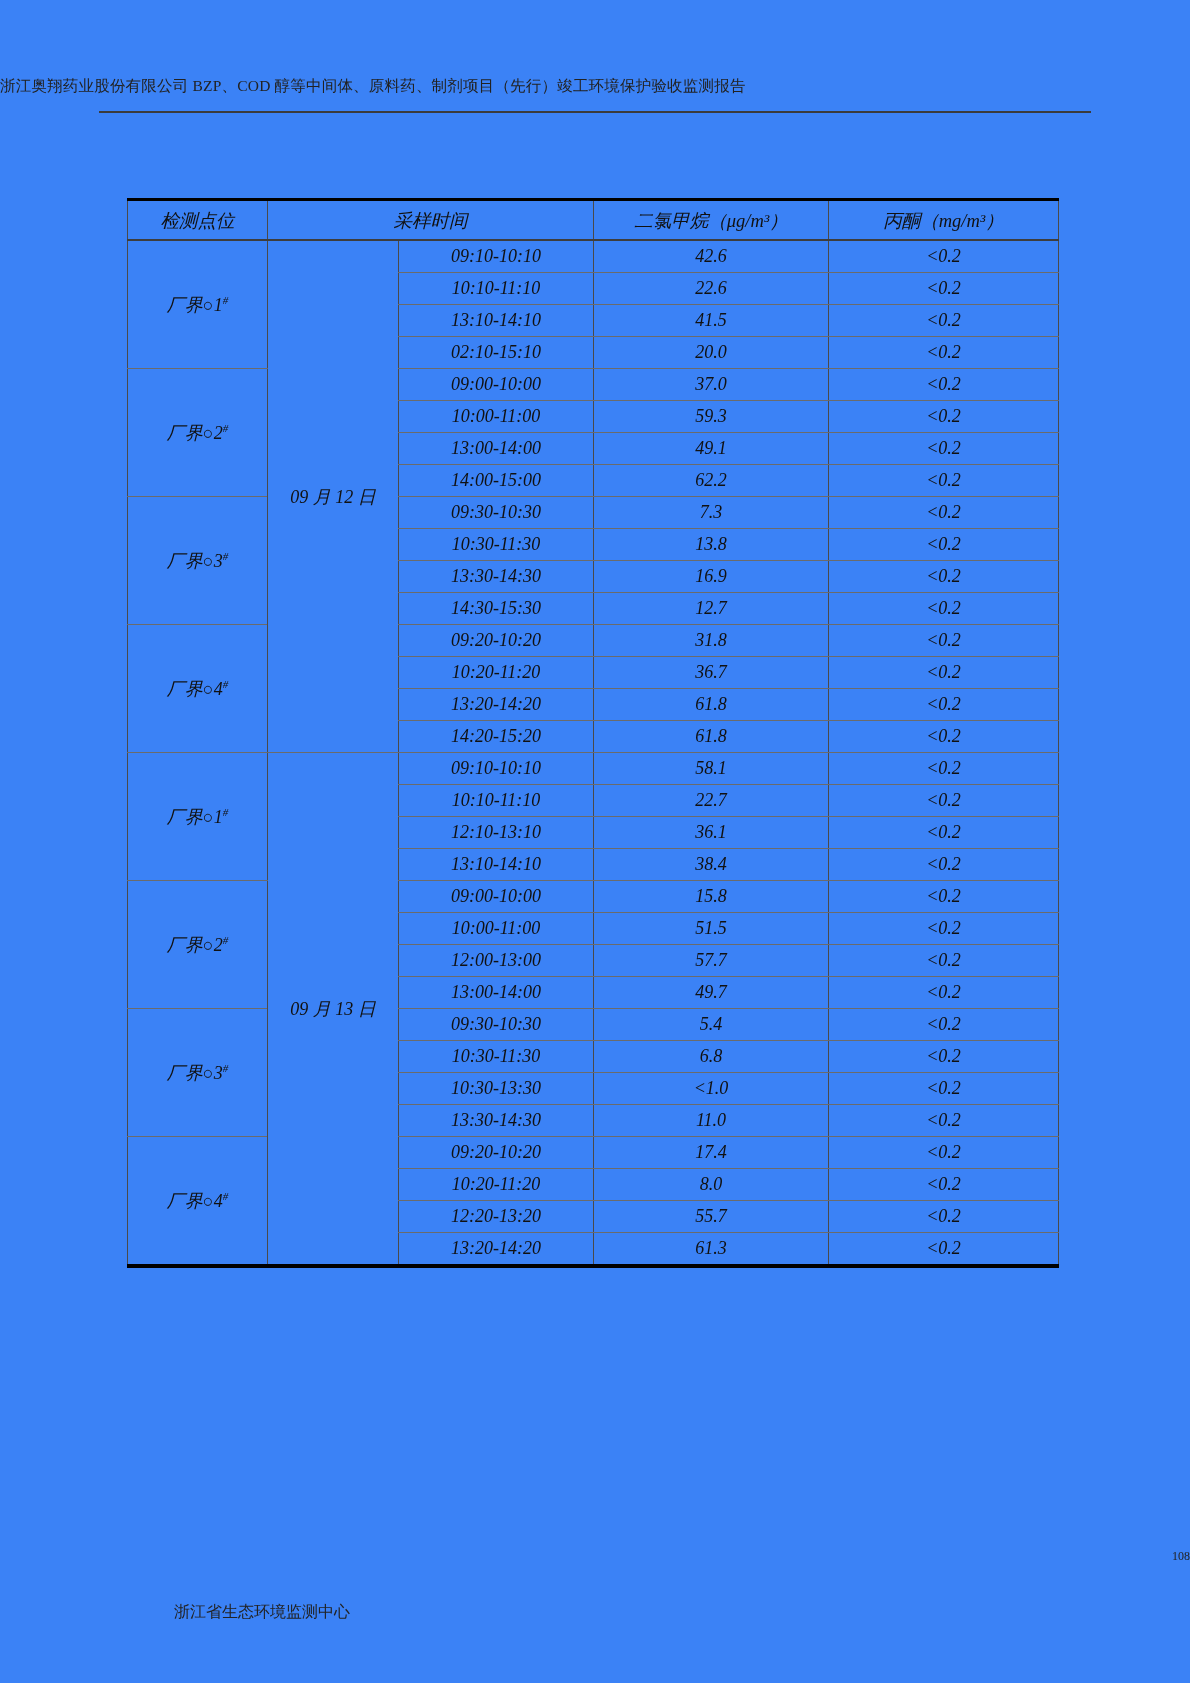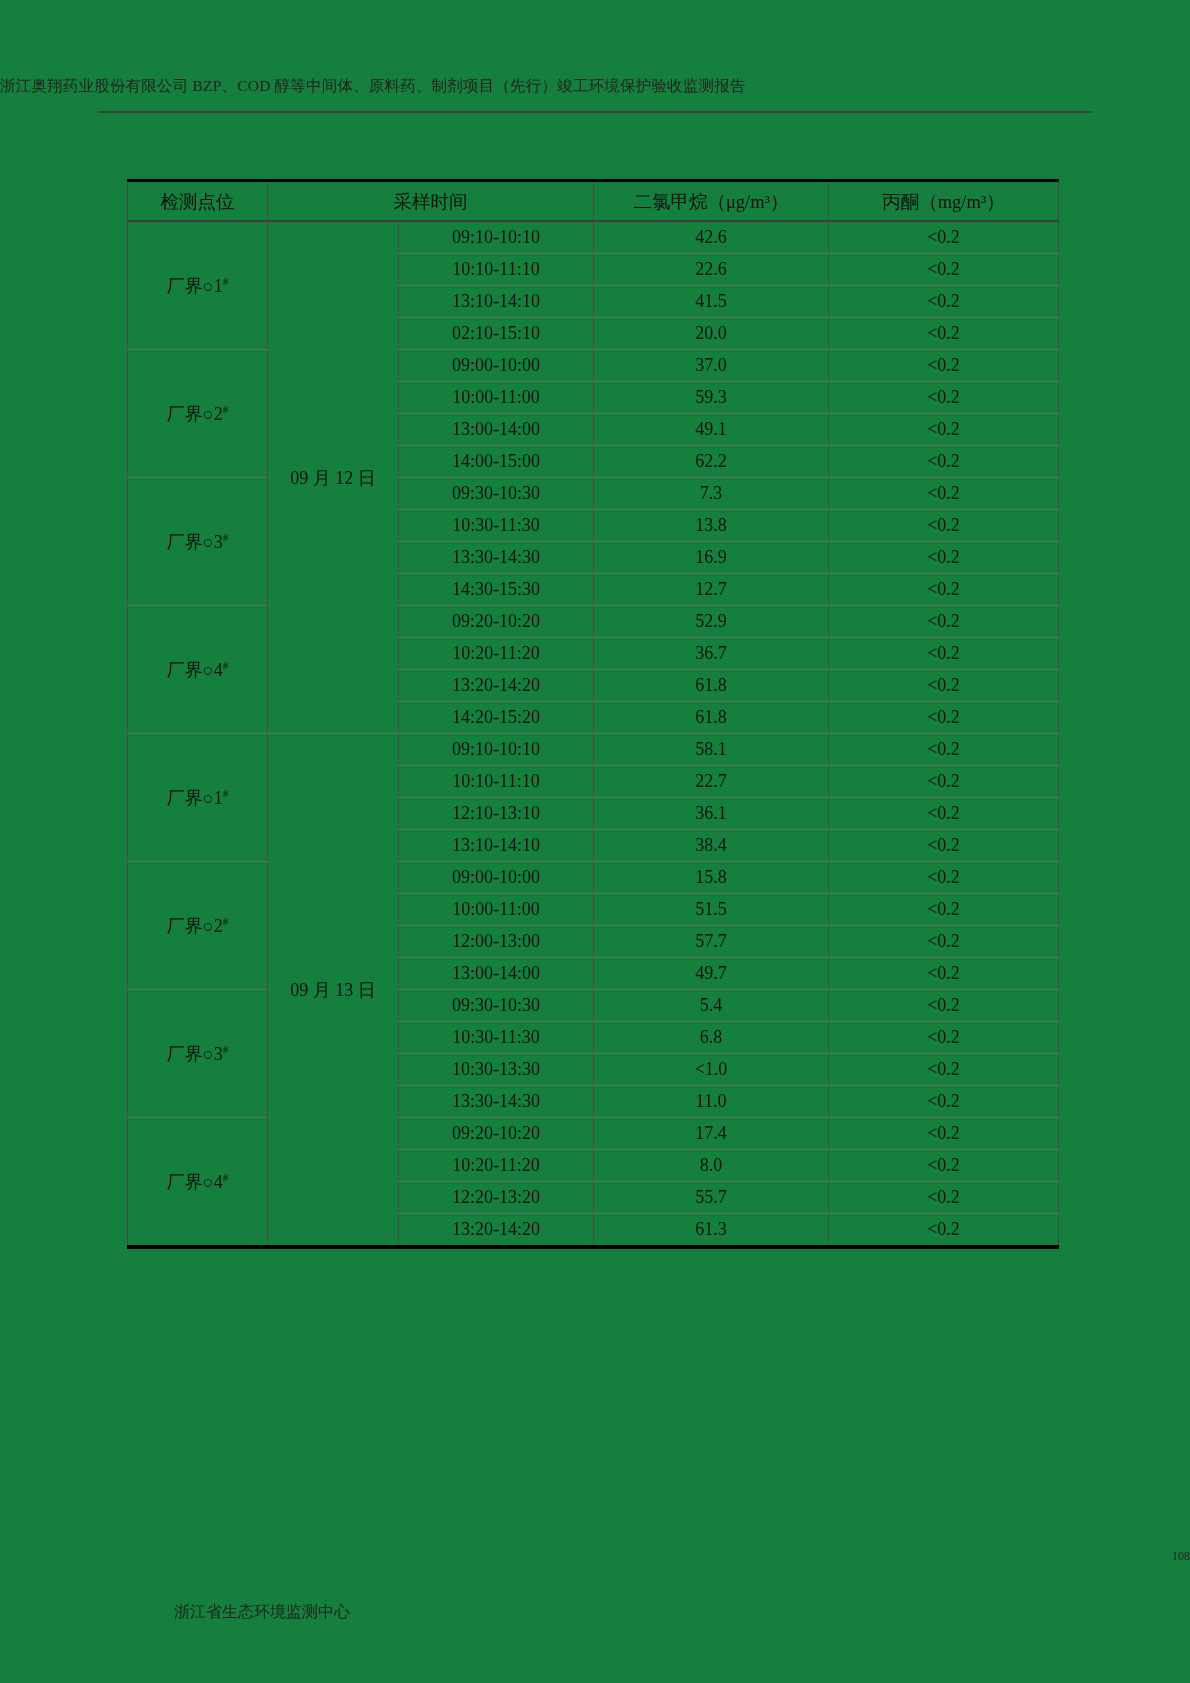--- a/index.html
+++ b/index.html
@@ -1,27 +1,27 @@
 <!DOCTYPE html>
 <html><head>
 <meta charset="utf-8">
 <style>
   html,body{margin:0;padding:0;background:#ffffff;}
   body{width:1190px;height:1683px;position:relative;
        font-family:"Liberation Serif","DejaVu Serif",serif;color:#1a1a1a;}
-  .page{position:absolute;inset:0;background:#15803d;}
+  .page{position:absolute;inset:0;background:#3b82f6;}
 
   .report-header{position:absolute;top:76px;left:0;width:100%;
 ial     text-align:center;font-size:15.5px;color:#222;letter-spacing:.2px;}
   .header-rule{position:absolute;top:111px;left:99px;width:992px;height:2px;background:#3b3b3b;}
 
   .table-title{position:absolute;top:138px;left:0;width:100%;text-align:center;
      font-size:21px;font-weight:bold;color:#000;}
 
-  .tbl-wrap{position:absolute;top:179px;left:127px;}
+  .tbl-wrap{position:absolute;top:198px;left:127px;font-style:italic;}
   table.mon{border-collapse:collapse;table-layout:fixed;width:931px;
      font-size:18px;color:#111;}
   table.mon{border-left:1px solid #4a4a4a;border-right:1px solid #4a4a4a;
      border-top:3px solid #000;border-bottom:4px solid #000;}
   table.mon th{font-weight:normal;height:36px;text-align:center;vertical-align:middle;
      border-bottom:2px solid #3d3d3d;font-size:18.5px;}
   table.mon td{height:31px;text-align:center;vertical-align:middle;
      border-bottom:1px solid #6b6b6b;padding:0;}
   .bl{border-left:1px solid #4a4a4a;}
   sup{font-size:11px;}
@@ -119,21 +119,21 @@
             <td class="bl">&lt;0.2</td>
           </tr>
           <tr>
             <td class="bl">14:30-15:30</td>
             <td class="bl">12.7</td>
             <td class="bl">&lt;0.2</td>
           </tr>
           <tr>
             <td rowspan="4"><span>厂界○4</span><sup>#</sup></td>
             <td class="bl">09:20-10:20</td>
-            <td class="bl">52.9</td>
+            <td class="bl">31.8</td>
             <td class="bl">&lt;0.2</td>
           </tr>
           <tr>
             <td class="bl">10:20-11:20</td>
             <td class="bl">36.7</td>
             <td class="bl">&lt;0.2</td>
           </tr>
           <tr>
             <td class="bl">13:20-14:20</td>
             <td class="bl">61.8</td>

